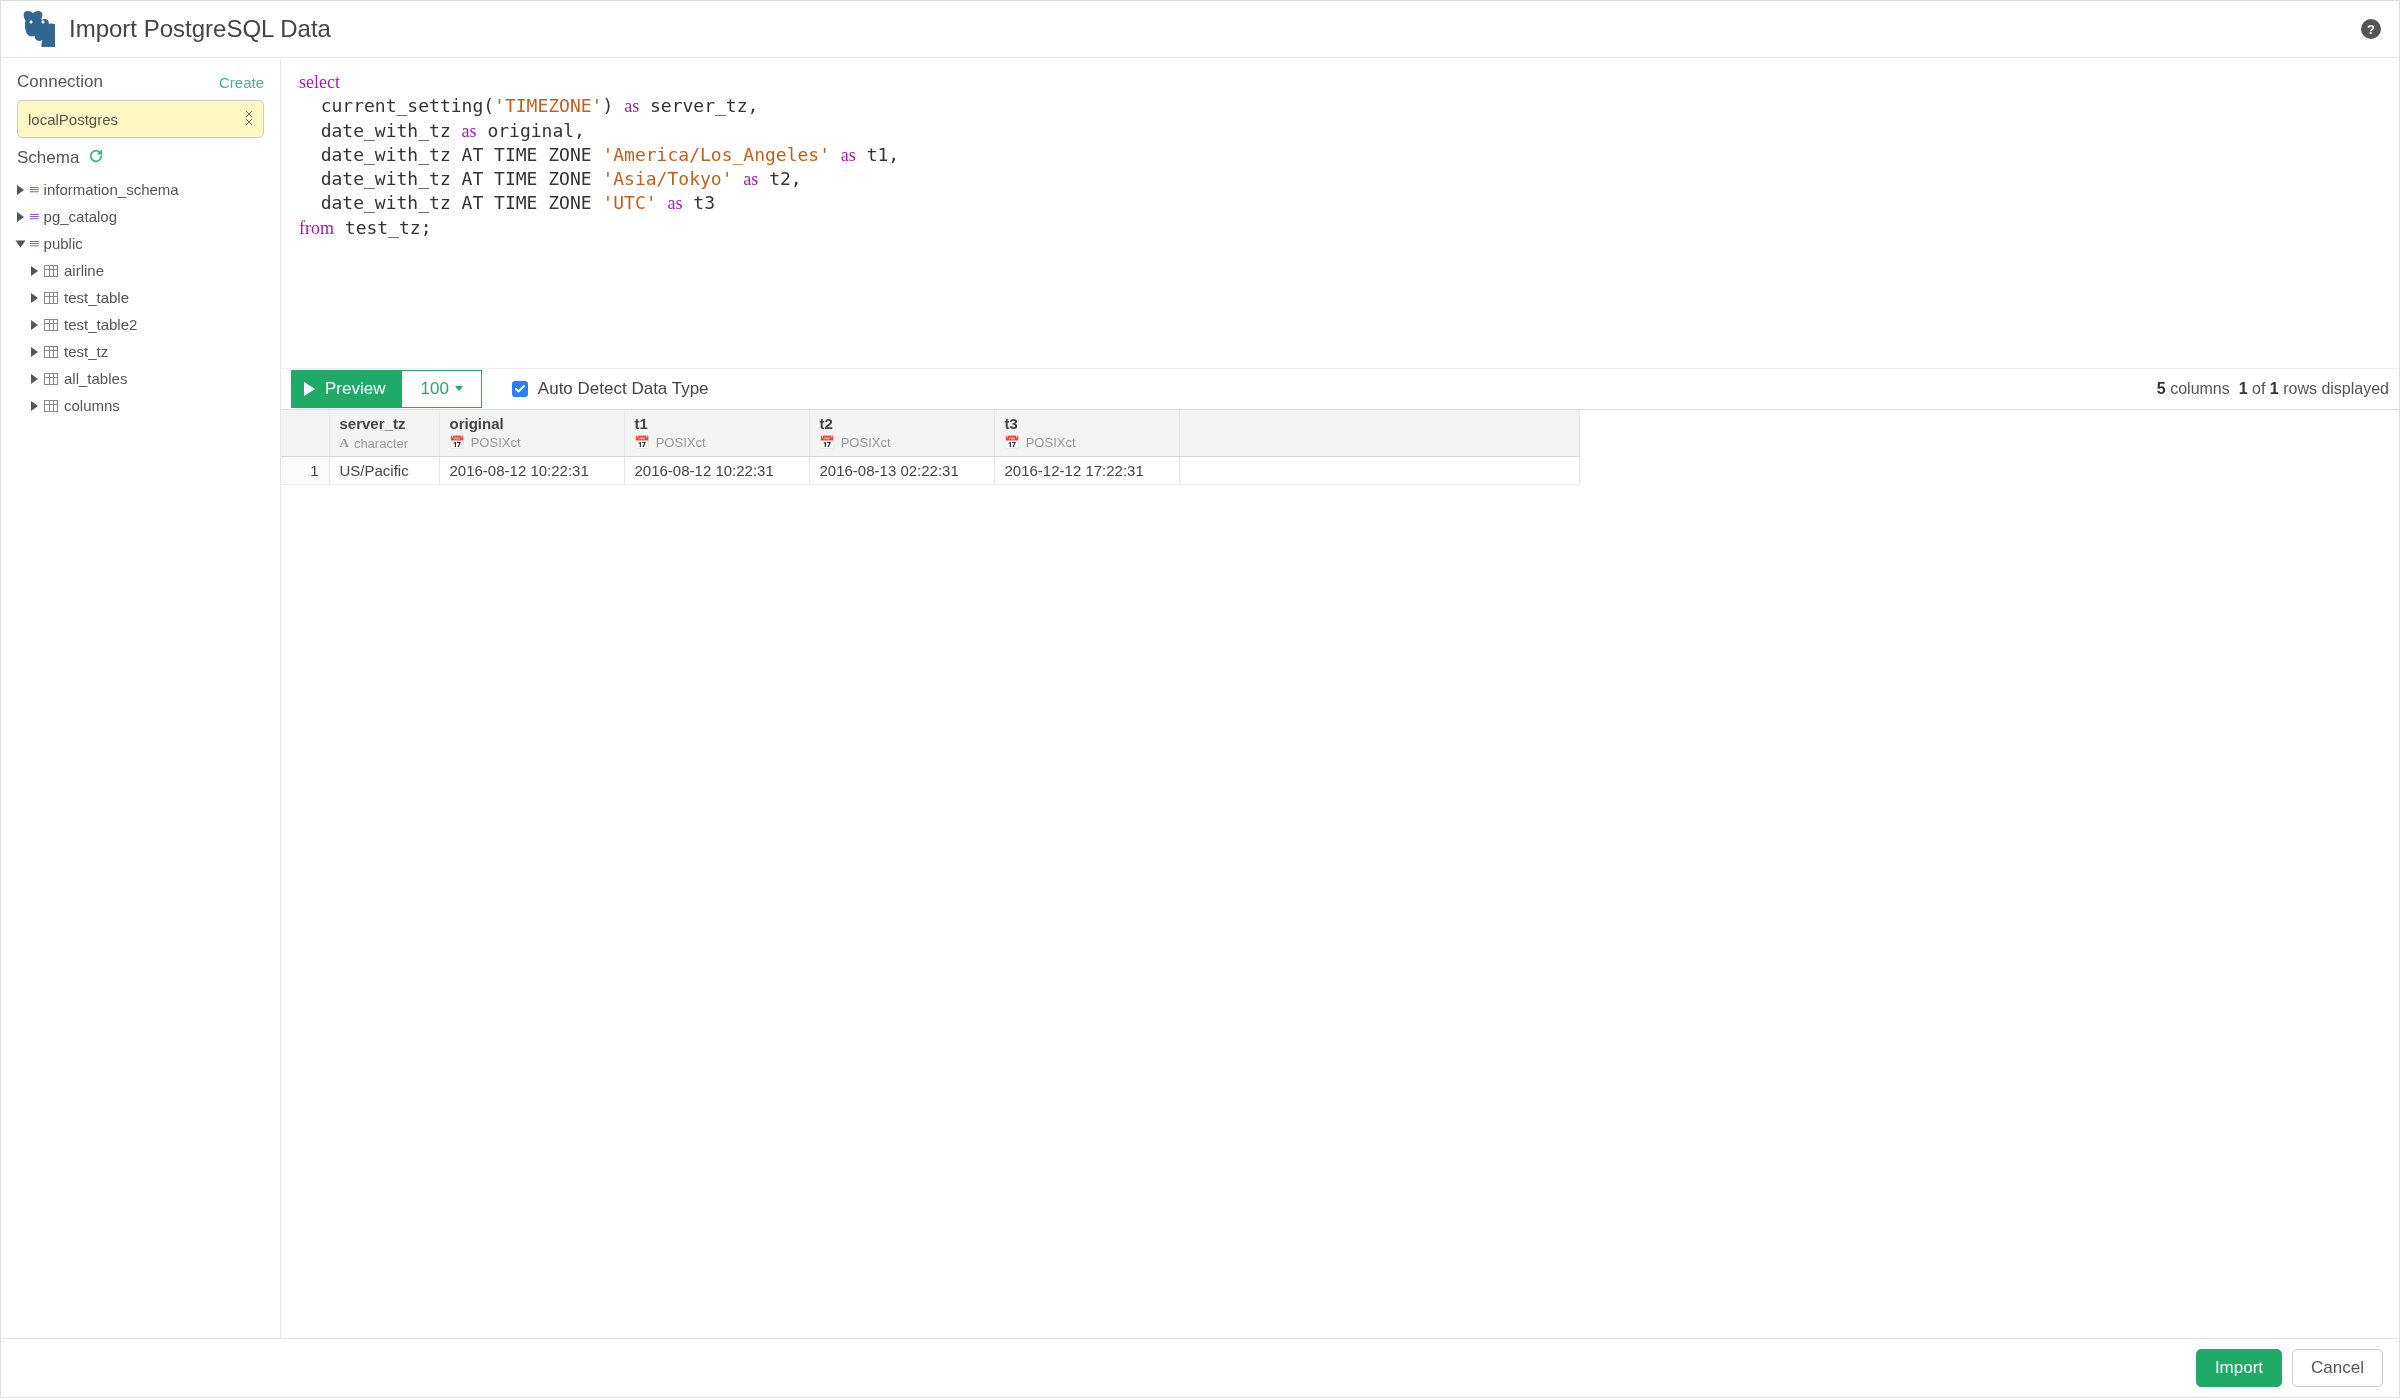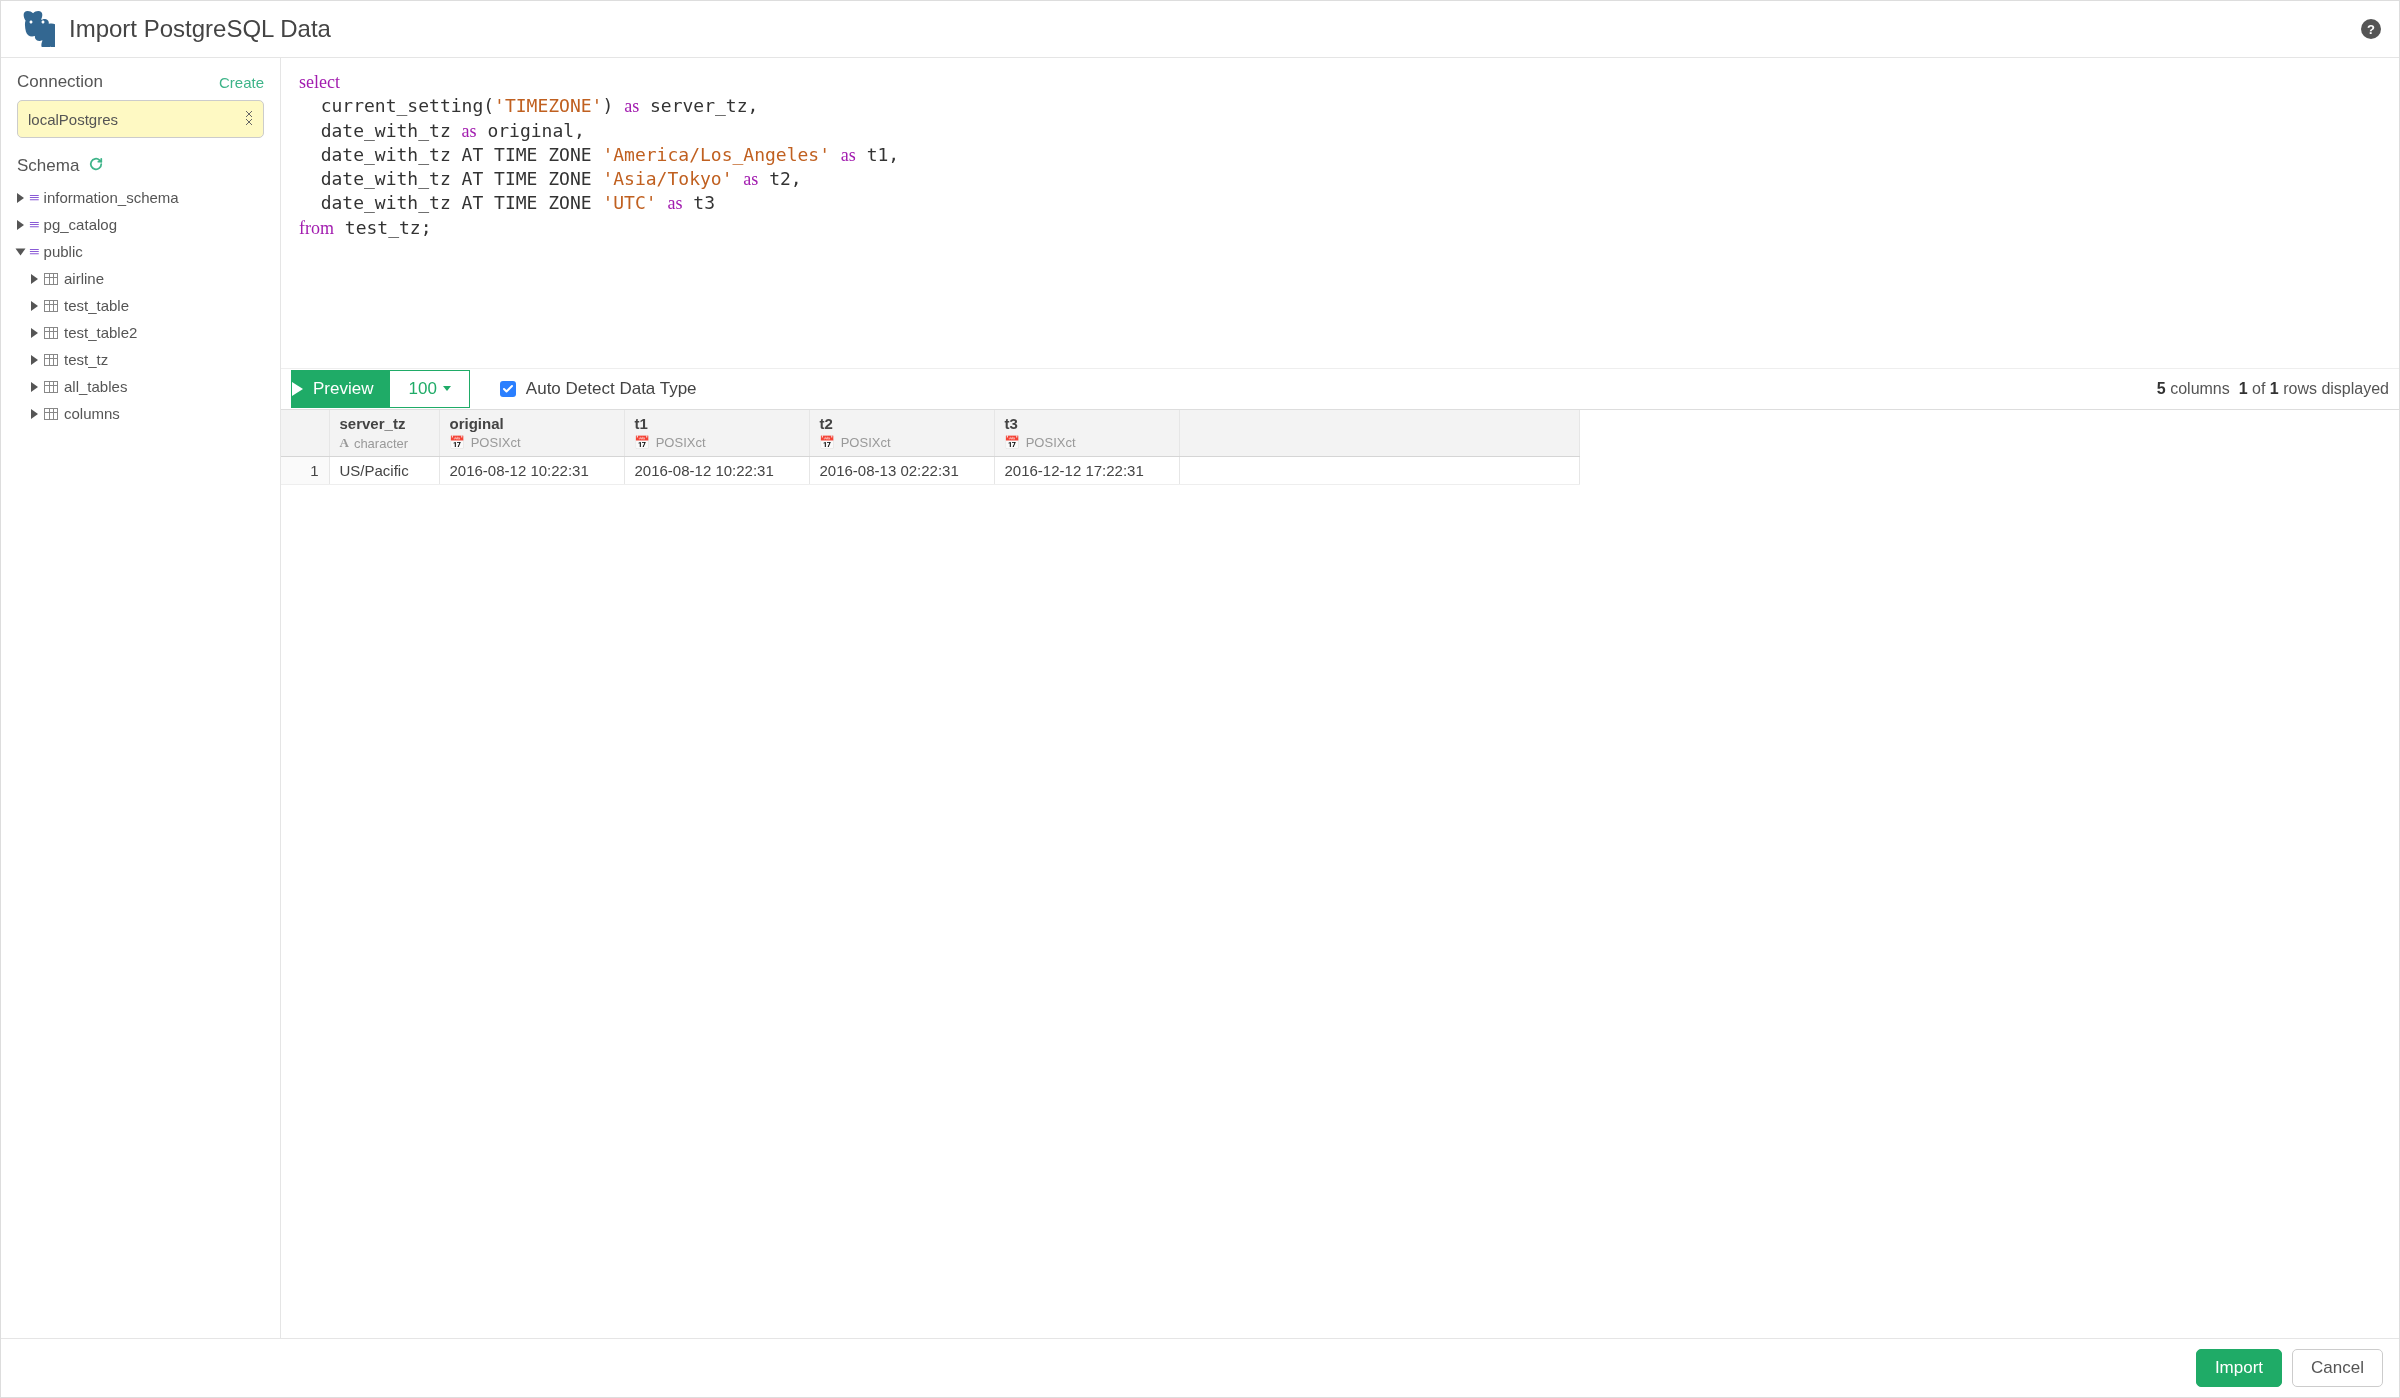--- a/index.html
+++ b/index.html
@@ -89,21 +89,21 @@
     background:
       linear-gradient(45deg, transparent 45%, #666 45%, #666 55%, transparent 55%) top/8px 6px no-repeat,
       linear-gradient(-45deg, transparent 45%, #666 45%, #666 55%, transparent 55%) top/8px 6px no-repeat,
       linear-gradient(135deg, transparent 45%, #666 45%, #666 55%, transparent 55%) bottom/8px 6px no-repeat,
       linear-gradient(-135deg, transparent 45%, #666 45%, #666 55%, transparent 55%) bottom/8px 6px no-repeat;
   }
   .schema-header {
     display: flex;
     align-items: center;
     gap: 10px;
-    margin-top: 18px;
+    margin-top: 10px;
     margin-bottom: 8px;
     color: #555;
     font-size: 17px;
   }
   .refresh-icon {
     color: #3eb489;
     cursor: pointer;
   }
   ul.tree { list-style: none; }
   ul.tree li {
@@ -179,21 +179,21 @@
     background: #fff;
     height: 42px;
   }
   .btn-preview {
     display: flex;
     align-items: center;
     gap: 10px;
     background: #1fab67;
     color: #fff;
     height: 38px;
-    padding: 0 16px 0 0;
+    padding: 0 16px 0 12px;
     border: 1px solid #1fab67;
     font-size: 17px;
     cursor: pointer;
     margin-top: -1px;
   }
   .play-tri {
     width: 0; height: 0;
     border-top: 7px solid transparent;
     border-bottom: 7px solid transparent;
     border-left: 11px solid #fff;

